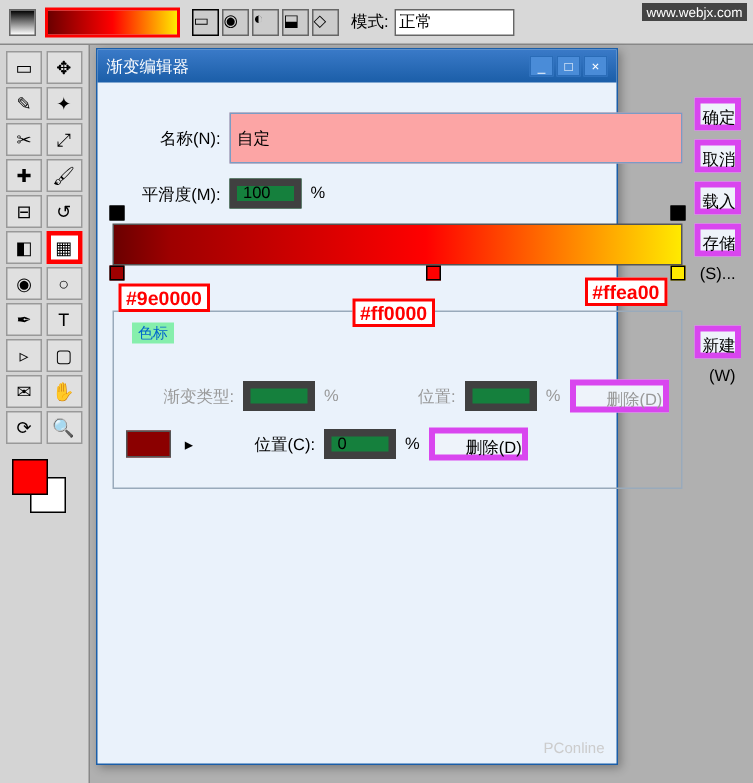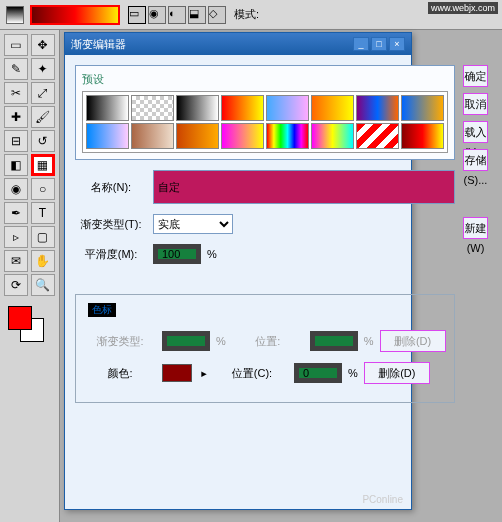--- a/index.html
+++ b/index.html
@@ -19,28 +19,28 @@
 .color-sw{margin:6px;position:relative;height:36px}
 .fg{width:24px;height:24px;background:red;border:1px solid #000;position:absolute;left:2px;top:0}
 .bg{width:24px;height:24px;background:#fff;border:1px solid #000;position:absolute;left:14px;top:12px}
 .dialog{position:absolute;left:64px;top:32px;width:348px;height:478px;background:#eaf2fb;border:1px solid #1b5ea8;box-shadow:2px 2px 6px rgba(0,0,0,.3)}
 .titlebar{background:linear-gradient(#3a7ac8,#1b5ea8);color:#fff;height:22px;display:flex;align-items:center;padding:0 6px;justify-content:space-between}
 .title-btns{display:flex;gap:2px}
 .tbtn{width:16px;height:14px;background:#4a8cd8;border:1px solid #2a6cb8;color:#fff;font-size:9px;text-align:center;line-height:12px;cursor:pointer}
 .dlg-body{padding:10px;display:flex;gap:8px}
 .left-col{flex:1}
 .right-col{width:90px;display:flex;flex-direction:column;gap:6px}
-.pbtn{height:22px;background:#eef3fa;border:1px solid #d946ef;cursor:pointer;text-align:center;line-height:20px}
+.pbtn{height:22px;background:#eef3fa;border:4px solid #d946ef;cursor:pointer;text-align:right;line-height:20px}
 .preset-box{border:1px solid #7a9cc4;background:#fafcff;padding:6px}
 .preset-label{color:#386;margin-bottom:4px}
 .preset-grid{display:grid;grid-template-columns:repeat(8,1fr);gap:2px;border:1px solid #999;background:#fff;padding:3px}
 .pswatch{height:26px;border:1px solid #888}
 .field-row{display:flex;align-items:center;margin:10px 0;gap:6px}
-.field-label{width:72px;text-align:center}
-.text-in{flex:1;height:20px;border:1px solid #7a9cc4;background:#be185d;padding:16px 4px}
+.field-label{width:72px;text-align:right}
+.text-in{flex:1;height:20px;border:1px solid #7a9cc4;background:#fca5a5;padding:16px 4px}
 .num-in{width:48px;height:20px;border:5px solid #404040;background:#15803d;padding:0 4px}
 .select-in{width:80px;height:20px;border:1px solid #7a9cc4;background:#fff}
 .grad-bar-wrap{margin:10px 0;position:relative}
 .grad-bar{height:28px;border:1px solid #555;background:linear-gradient(90deg,#6b0000 0%,#9e0000 10%,#ff0000 55%,#ffea00 100%);position:relative}
 .stop{position:absolute;width:10px;height:12px;bottom:-12px}
 .stop .house{width:10px;height:10px;border:1px solid #000}
 .opstop{position:absolute;width:10px;height:12px;top:-12px}
 .opstop .house{width:10px;height:10px;background:#000;border:1px solid #000}
 .annot{position:absolute;border:2px solid red;color:red;font-weight:bold;background:#fff;padding:0 3px;font-size:13px}
 .bottom-group{border:1px solid #9ab;padding:8px;margin-top:30px}
@@ -55,20 +55,21 @@
   <span class="swatch-btn" style="background:linear-gradient(#000,#fff)"></span>
   <span class="grad-preview"></span>
   <div class="style-btns">
     <span class="style-btn sel">▭</span>
     <span class="style-btn">◉</span>
     <span class="style-btn">◐</span>
     <span class="style-btn">⬓</span>
     <span class="style-btn">◇</span>
   </div>
   <span class="mode-label">模式:</span>
+  <input class="mode-select" value="正常" style="">
   <span class="url-badge">www.webjx.com</span>
 </div>
 
 <div class="toolstrip">
   <div class="tool-grid">
     <div class="tool">▭</div>
     <div class="tool">✥</div>
     <div class="tool">✎</div>
     <div class="tool">✦</div>
     <div class="tool">✂</div>
@@ -100,71 +101,66 @@
   <div class="titlebar">
     <span>渐变编辑器</span>
     <div class="title-btns">
       <span class="tbtn">_</span>
       <span class="tbtn">□</span>
       <span class="tbtn">×</span>
     </div>
   </div>
   <div class="dlg-body">
     <div class="left-col">
-      <div class="preset-box">
-        <div class="preset-label">预设</div>
-        <div class="preset-grid" id="preset-grid">
-            <div class="pswatch" style="background: linear-gradient(90deg, rgb(0, 0, 0), rgb(255, 255, 255));"></div>
-            <div class="pswatch" style="background: repeating-conic-gradient(rgb(204, 204, 204) 0deg, rgb(204, 204, 204) 25%, rgb(255, 255, 255) 0deg, rgb(255, 255, 255) 50%) 0px center / 8px 8px;"></div>
-            <div class="pswatch" style="background: linear-gradient(90deg, rgb(0, 0, 0), rgb(255, 255, 255));"></div>
-            <div class="pswatch" style="background: linear-gradient(90deg, red, rgb(255, 255, 0));"></div>
-            <div class="pswatch" style="background: linear-gradient(90deg, rgb(68, 170, 255), rgb(255, 170, 255));"></div>
-            <div class="pswatch" style="background: linear-gradient(90deg, rgb(255, 102, 0), rgb(255, 255, 0));"></div>
-            <div class="pswatch" style="background: linear-gradient(90deg, purple, rgb(0, 102, 255), rgb(255, 102, 0));"></div>
-            <div class="pswatch" style="background: linear-gradient(90deg, rgb(0, 102, 255), rgb(255, 170, 0));"></div>
-            <div class="pswatch" style="background: linear-gradient(90deg, rgb(0, 136, 255), rgb(255, 204, 255));"></div>
-            <div class="pswatch" style="background: linear-gradient(90deg, rgb(170, 102, 68), rgb(238, 221, 204));"></div>
-            <div class="pswatch" style="background: linear-gradient(90deg, rgb(204, 68, 0), rgb(255, 170, 0));"></div>
-            <div class="pswatch" style="background: linear-gradient(90deg, rgb(255, 0, 255), rgb(255, 255, 0));"></div>
-            <div class="pswatch" style="background: linear-gradient(90deg, red, yellow, lime, cyan, blue, magenta, red);"></div>
-            <div class="pswatch" style="background: linear-gradient(90deg, rgb(255, 0, 255), rgb(255, 255, 0), rgb(0, 255, 255));"></div>
-            <div class="pswatch" style="background: repeating-linear-gradient(135deg, red 0px, red 6px, rgb(255, 255, 255) 6px, rgb(255, 255, 255) 12px);"></div>
-            <div class="pswatch" style="background: linear-gradient(90deg, rgb(136, 0, 0), rgb(255, 0, 0), rgb(255, 255, 0));"></div>
-          </div>
-      </div>
 
       <div class="field-row">
         <span class="field-label">名称(N):</span>
         <input class="text-in" value="自定" style="">
       </div>
 
       <div class="field-row">
-        <span class="field-label">渐变类型(T):</span>
-        <select class="select-in"><option>实底</option></select>
-      </div>
-      <div class="field-row">
         <span class="field-label">平滑度(M):</span>
         <input class="num-in" value="100" style="">
         <span>%</span>
       </div>
 
+      <div class="grad-bar-wrap">
+        <div class="opstop" style="left:-2px">
+            <div class="house"></div>
+          </div>
+        <div class="opstop" style="right:-2px">
+            <div class="house"></div>
+          </div>
+        <div class="grad-bar"></div>
+        <div class="stop" style="left:-2px">
+            <div class="house" style="background:#9e0000"></div>
+          </div>
+        <div class="stop" style="left:55%">
+            <div class="house" style="background:#ff0000"></div>
+          </div>
+        <div class="stop" style="right:-2px">
+            <div class="house" style="background:#ffea00"></div>
+          </div>
+        <div class="annot" style="left:4px;top:40px">#9e0000</div>
+        <div class="annot" style="left:160px;top:50px">#ff0000</div>
+        <div class="annot" style="right:10px;top:36px">#ffea00</div>
+      </div>
 
       <div class="bottom-group">
-        <div style="font-size:10px;color:#06c;margin:-14px 0 3px 4px;background:#000000;display:inline-block;padding:0 4px">色标</div>
+        <div style="font-size:10px;color:#06c;margin:-14px 0 14px 4px;background:#86efac;display:inline-block;padding:0 4px">色标</div>
         <div class="field-row">
           <span class="field-label disabled">渐变类型:</span>
           <input class="num-in" disabled="" style="">
           <span class="disabled">%</span>
           <span class="field-label disabled">位置:</span>
           <input class="num-in" disabled="" style="">
           <span class="disabled">%</span>
           <button class="pbtn disabled" style="width:66px">删除(D)</button>
         </div>
         <div class="field-row">
-          <span class="field-label">颜色:</span>
           <span style="width:30px;height:18px;background:#8b0000;border:1px solid #555;display:inline-block"></span>
           <span style="width:12px;text-align:center">▸</span>
           <span class="field-label">位置(C):</span>
           <input class="num-in" value="0" style="">
           <span>%</span>
           <button class="pbtn" style="width:66px">删除(D)</button>
         </div>
       </div>
     </div>
 

